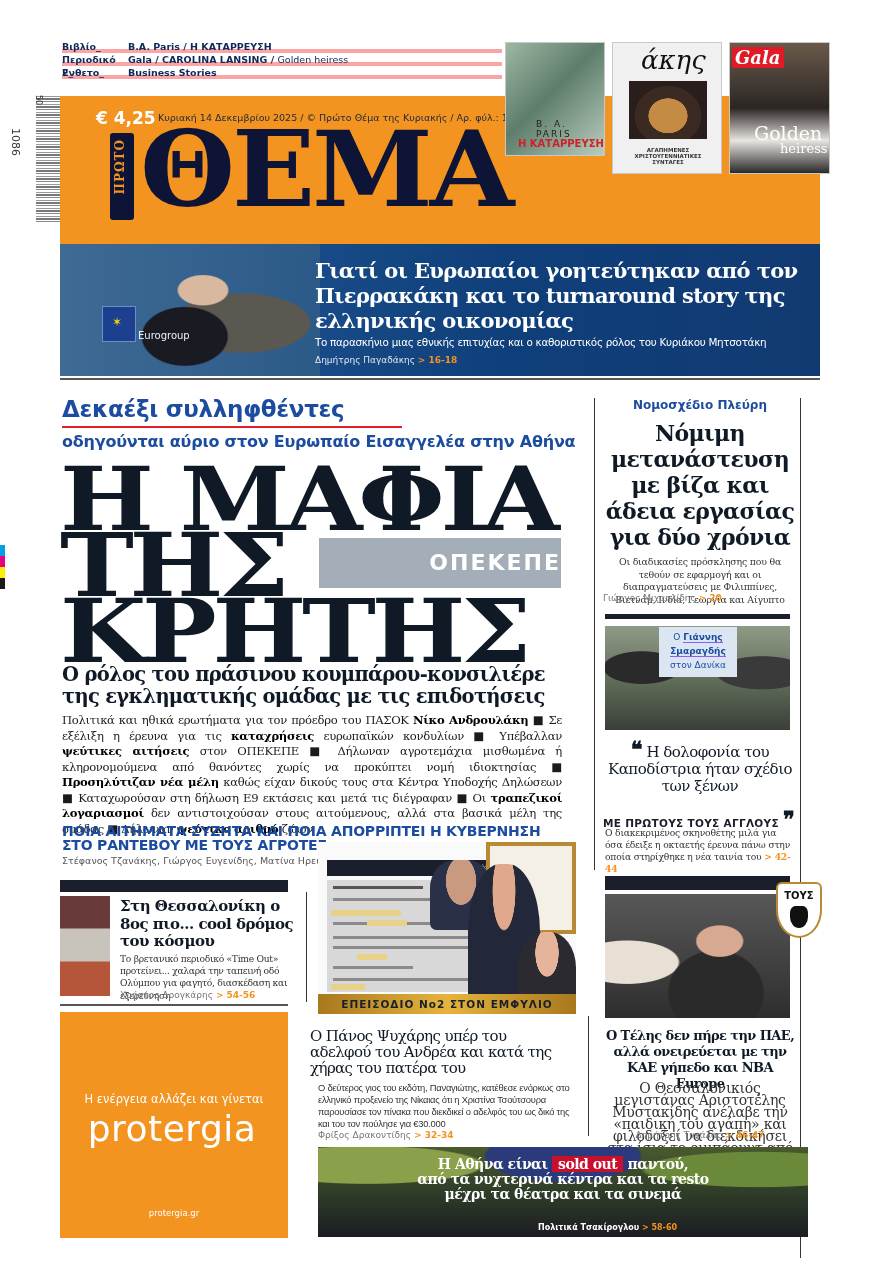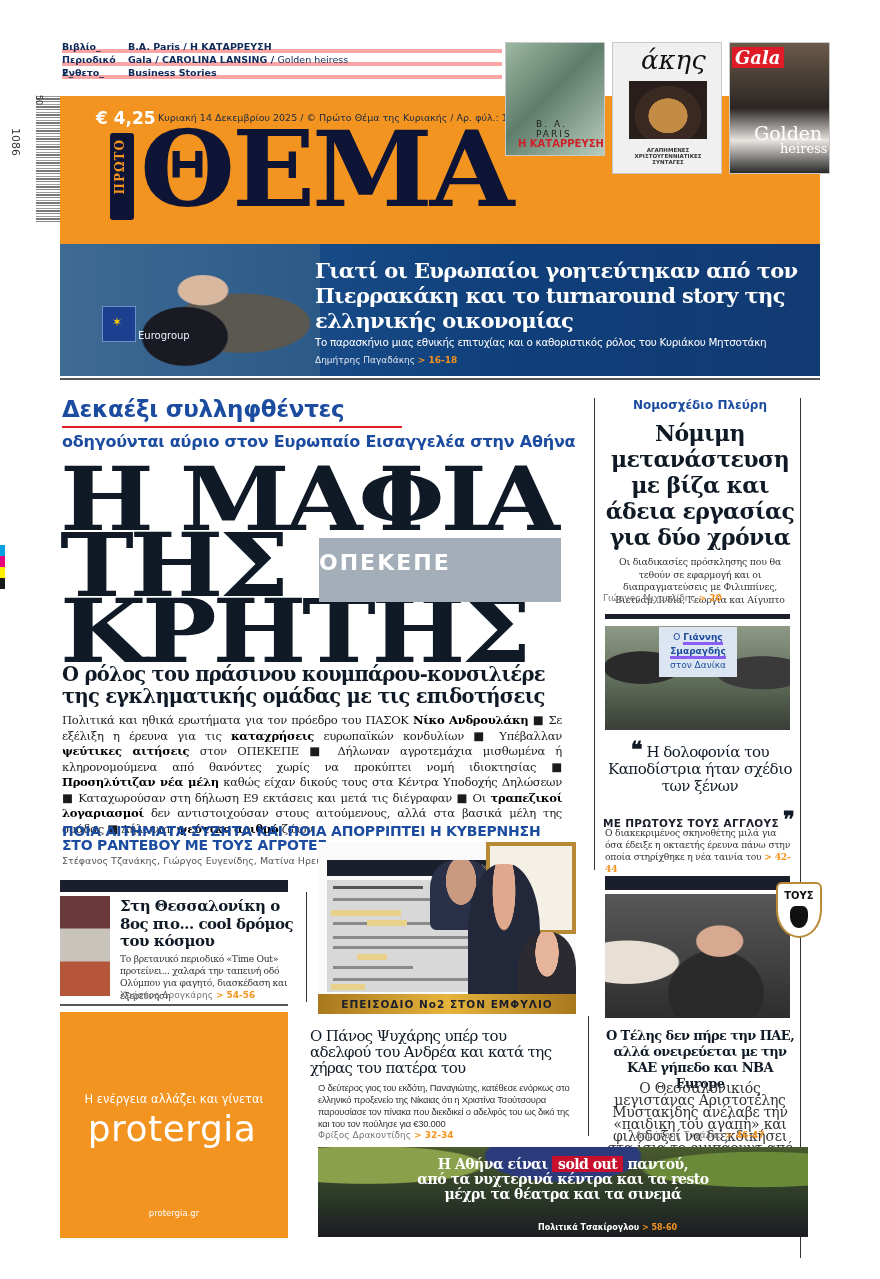--- a/index.html
+++ b/index.html
@@ -57,36 +57,36 @@
   .rule-under-banner { left: 60px; top: 378px; width: 760px; height: 2px; background: #555; }
 
   
   .vsep { width: 1px; background: #333; }
 
   
   .kicker { left: 62px; top: 396px; font-size: 23px; font-weight: bold; color: #1c4c9f; letter-spacing: -0.3px; }
   .kicker-underline { left: 62px; top: 426px; width: 340px; height: 2px; background: #e21e26; }
   .kicker-sub { left: 62px; top: 432px; font-size: 16px; font-weight: bold; color: #1c4c9f; white-space: nowrap; letter-spacing: -0.2px; }
   .giant { left: 60px; font-family: "DejaVu Serif", serif; font-weight: 900; color: #0f1a26; font-size: 92px; line-height: 1; letter-spacing: -4px; transform: scaleX(1.08) scaleY(0.95); transform-origin: left top; white-space: nowrap; }
-  .tag-box { left: 319px; top: 538px; width: 242px; height: 64px; background: #a3aeb8; color: #ffffff; font-size: 22px; font-weight: bold; text-align: left; line-height: 50px; letter-spacing: 2px; }
+  .tag-box { left: 319px; top: 538px; width: 242px; height: 50px; background: #a3aeb8; color: #ffffff; font-size: 22px; font-weight: bold; text-align: right; line-height: 50px; letter-spacing: 2px; }
   .deck { left: 62px; top: 664px; width: 500px; font-family: "DejaVu Serif", serif; font-weight: bold; font-size: 19.5px; line-height: 22px; color: #0f1a26; letter-spacing: -0.7px; }
   .lead-body { left: 62px; top: 713px; width: 500px; font-family: "DejaVu Serif", serif; font-size: 11.6px; line-height: 15.5px; color: #1b1b1b; text-align: justify; letter-spacing: -0.3px; }
   .lead-body b { font-weight: bold; color: #000; }
   .blue-caps { left: 62px; top: 824px; width: 500px; font-size: 14px; font-weight: bold; color: #1c4c9f; line-height: 14px; letter-spacing: -0.2px; }
   .lead-authors { left: 62px; top: 855px; font-size: 9.5px; color: #555; white-space: nowrap; }
 
   
   .r-kicker { left: 605px; top: 398px; width: 190px; text-align: center; font-size: 12px; font-weight: bold; color: #1c4c9f; }
   .r-title { left: 603px; top: 420px; width: 194px; text-align: center; font-family: "DejaVu Serif", serif; font-weight: bold; font-size: 22px; line-height: 26px; color: #0f1a26; letter-spacing: -0.6px; }
   .r-body { left: 603px; top: 556px; width: 194px; text-align: center; font-family: "DejaVu Serif", serif; font-size: 9.4px; line-height: 12.6px; color: #333; letter-spacing: -0.2px; }
   .r-author { left: 603px; top: 593px; width: 194px; font-size: 9px; color: #777; }
   .r-bar { left: 605px; top: 614px; width: 185px; height: 5px; background: #1b1f2b; }
   .r-photo { left: 605px; top: 626px; width: 185px; height: 104px; background: radial-gradient(ellipse at 20% 40%,#2a2a2a 0 18%,transparent 19%), radial-gradient(ellipse at 85% 45%,#3a3a3a 0 20%,transparent 21%), linear-gradient(180deg,#8f9a86,#5a6654 60%,#3a3f38); overflow: hidden; }
   .r-photo-label { left: 659px; top: 627px; width: 78px; height: 50px; background: #dce6f3; text-align: center; font-size: 9px; line-height: 14px; padding-top: 3px; color: #1c4c9f; }
-  .r-photo-label b { border-bottom: 3px solid #8b5cf6; }
+  .r-photo-label b { border-bottom: 1px solid #8b5cf6; }
   .r-quote { left: 603px; top: 741px; width: 194px; text-align: center; font-family: "DejaVu Serif", serif; font-size: 15px; line-height: 17px; color: #0f1a26; letter-spacing: -0.5px; }
   .qmark { font-family: "DejaVu Serif", serif; font-weight: bold; font-size: 22px; color: #0f1a26; }
   .r-quote-sub { left: 603px; top: 806px; width: 194px; font-size: 10.5px; font-weight: bold; color: #1b1f2b; letter-spacing: 0.3px; }
   .r-body2 { left: 605px; top: 827px; width: 186px; font-family: "DejaVu Serif", serif; font-size: 9.2px; line-height: 12px; color: #333; letter-spacing: -0.2px; }
 
   
   .ll-bar { left: 60px; top: 880px; width: 228px; height: 12px; background: #1b1f2b; }
   .ll-photo { left: 60px; top: 896px; width: 50px; height: 100px; background: linear-gradient(180deg,#6a3a3a 0 32%,#c8c4bc 33% 65%,#b5563a 66%); }
   .ll-title { left: 120px; top: 898px; width: 175px; font-family: "DejaVu Serif", serif; font-weight: bold; font-size: 15px; line-height: 17.5px; color: #0f1a26; letter-spacing: -0.5px; }
   .ll-body { left: 120px; top: 953px; width: 172px; font-family: "DejaVu Serif", serif; font-size: 9.2px; line-height: 12.2px; color: #333; letter-spacing: -0.3px; }

